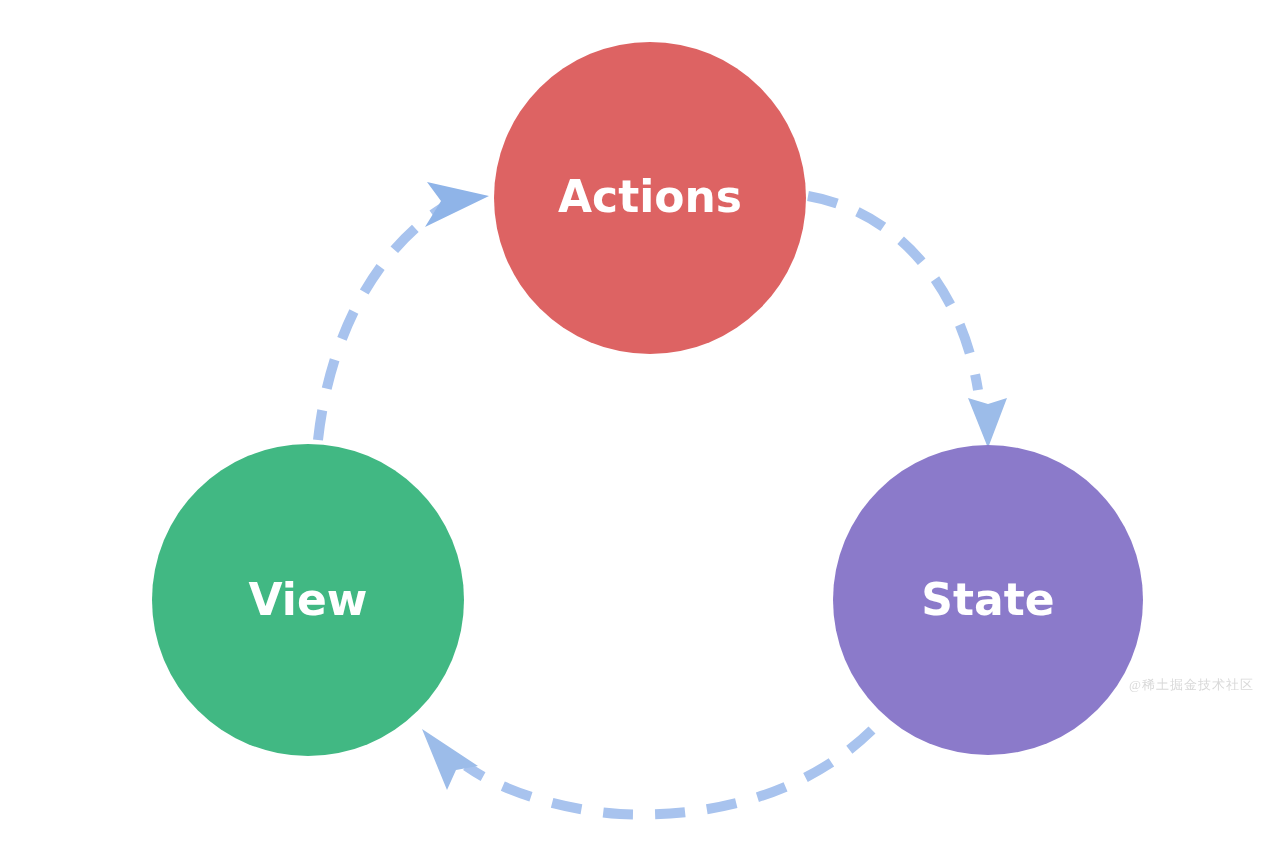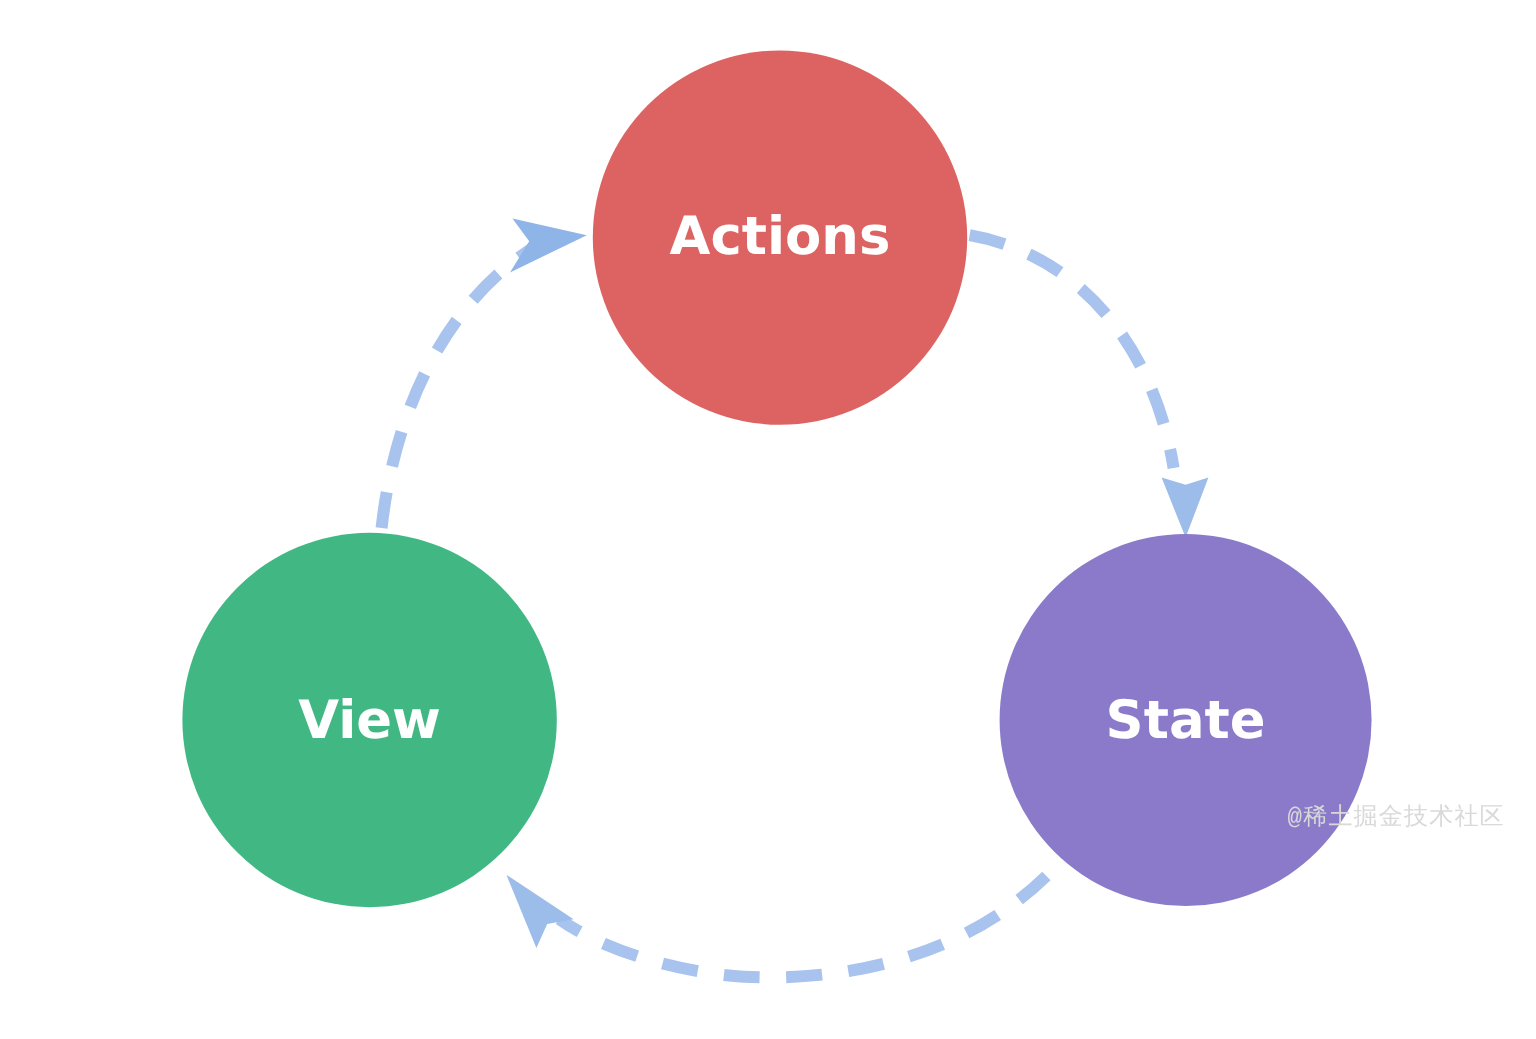--- a/index.html
+++ b/index.html
@@ -31,22 +31,22 @@
     font-family: "DejaVu Sans", "Liberation Sans", sans-serif;
     font-weight: bold;
     fill: #ffffff;
     text-anchor: middle;
     dominant-baseline: middle;
   }
   .watermark {
     position: absolute;
     right: 26px;
     bottom: 16px;
-    font-family: Liberation Mono, monospace;
-    font-size: 20px;
+    font-family: Liberation Serif, serif;
+    font-size: 13px;
     color: #d9d9d9;
     letter-spacing: 1px;
     user-select: none;
     white-space: nowrap;
   }
 </style>
 </head>
 <body>
 
 <div id="diagram-canvas">

